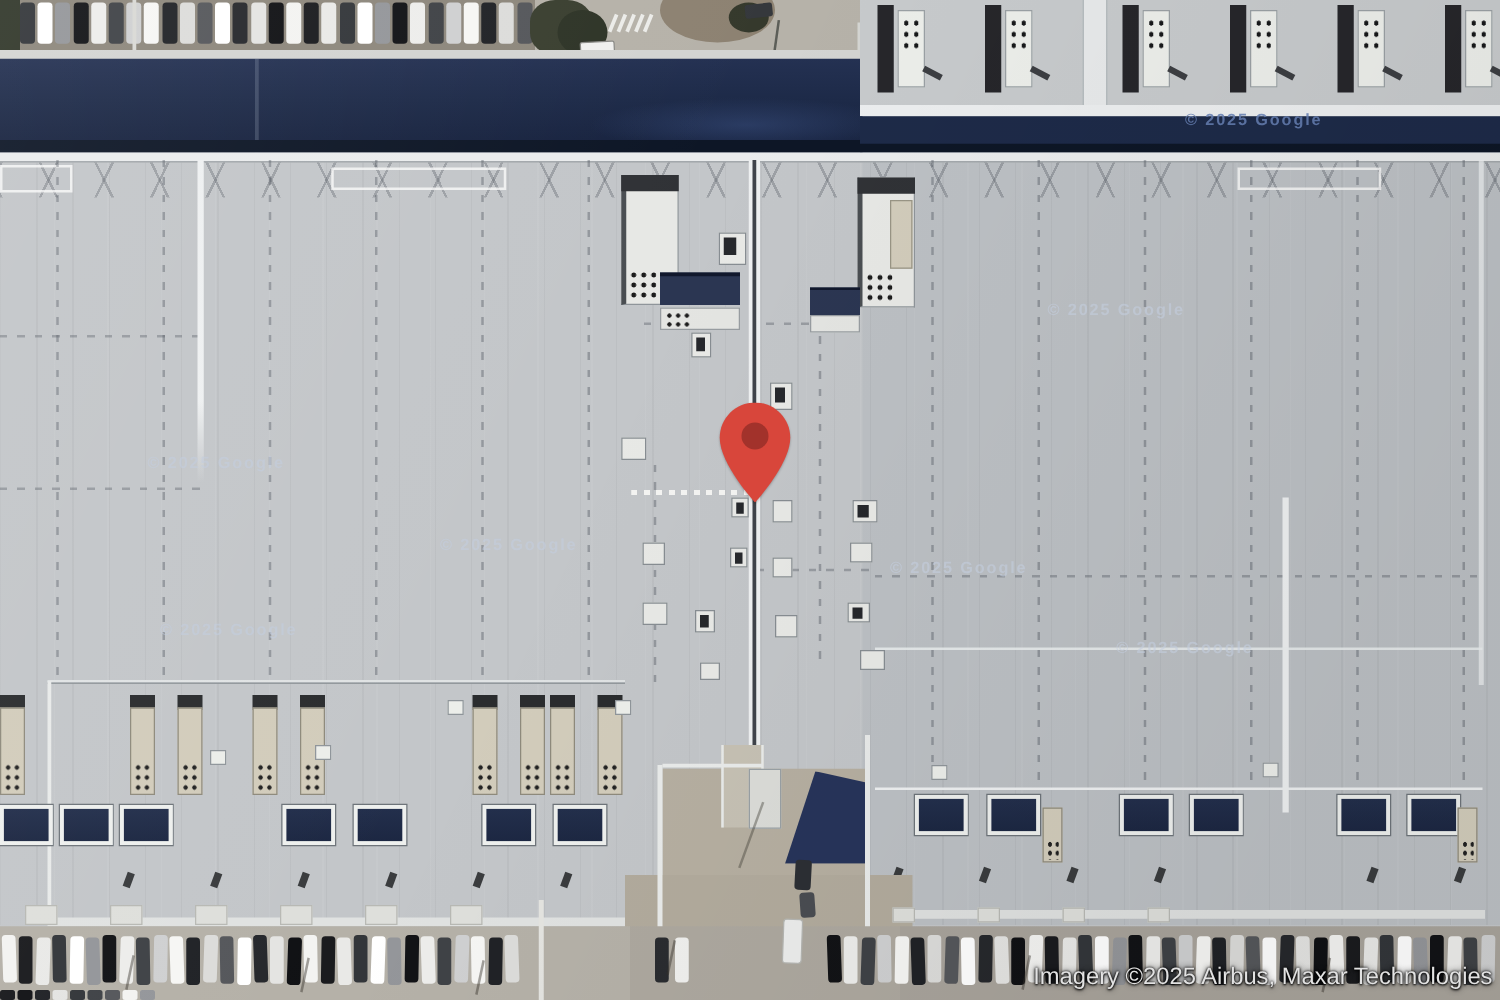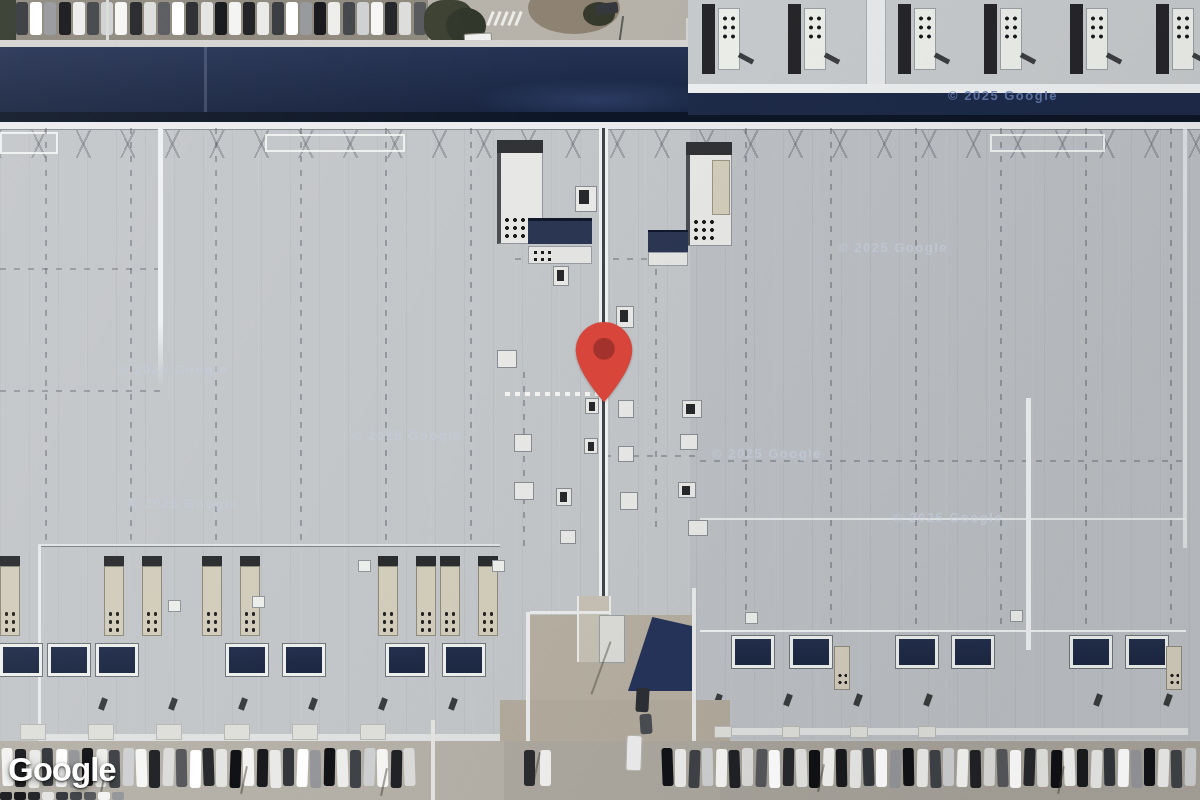--- a/index.html
+++ b/index.html
@@ -375,14 +375,14 @@
       <div class="watermark" style="left: 838px; top: 240px;">© 2025 Google</div>
     </div>
 
   <div class="pin">
     <svg width="58" height="80" viewBox="0 0 24 34" xmlns="http://www.w3.org/2000/svg">
       <path d="M12 0C5.4 0 0 5.4 0 12c0 9 12 22 12 22s12-13 12-22C24 5.4 18.6 0 12 0z" fill="#D8463B"></path>
       <circle cx="12" cy="11.4" r="4.6" fill="#A2322B"></circle>
     </svg>
   </div>
 
-  <div class="google-logo">Google</div>
+  <div class="attribution">Imagery ©2025 Airbus, Maxar Technologies</div>
 </div>
 
 </body></html>

